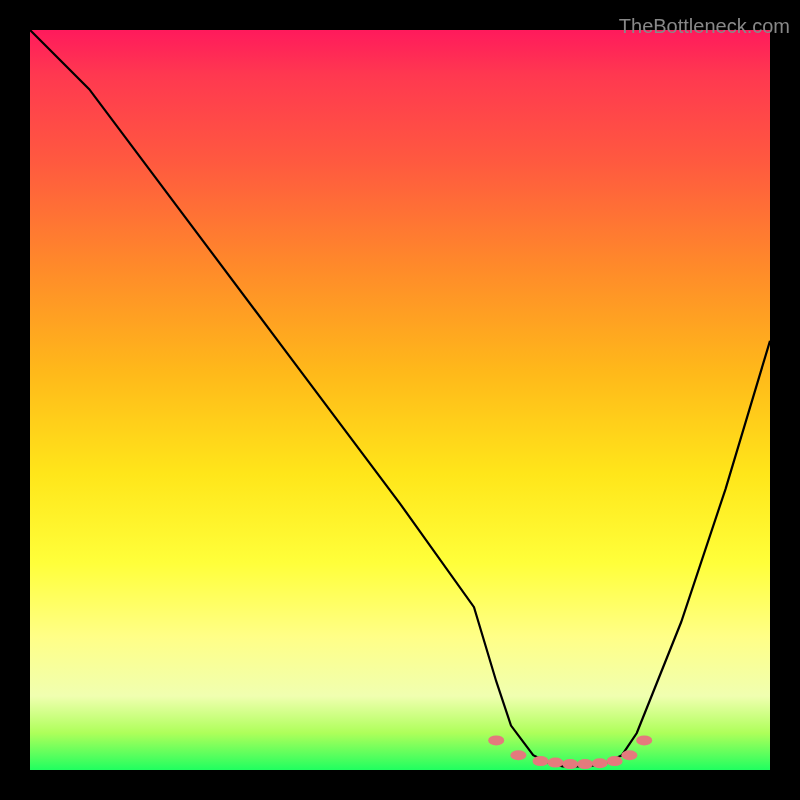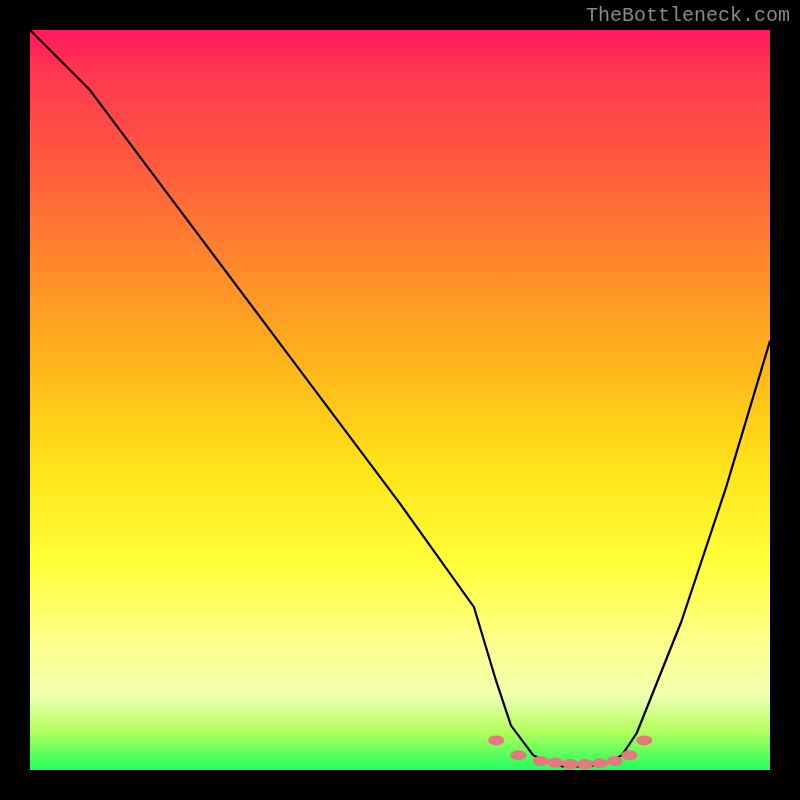--- a/index.html
+++ b/index.html
@@ -6,26 +6,25 @@
   body {
     width: 800px;
     height: 800px;
     background: #000;
     position: relative;
     font-family: Arial, sans-serif;
     overflow: hidden;
   }
   .attribution {
     position: absolute;
-    top: 4px;
+    top: 15px;
     right: 10px;
     color: #888;
     font-size: 20px;
     z-index: 10;
-    font-family: Liberation Mono, monospace;
   }
   .plot-area {
     position: absolute;
     left: 30px;
     top: 30px;
     width: 740px;
     height: 740px;
   }
   .gradient-bg {
     position: absolute;

